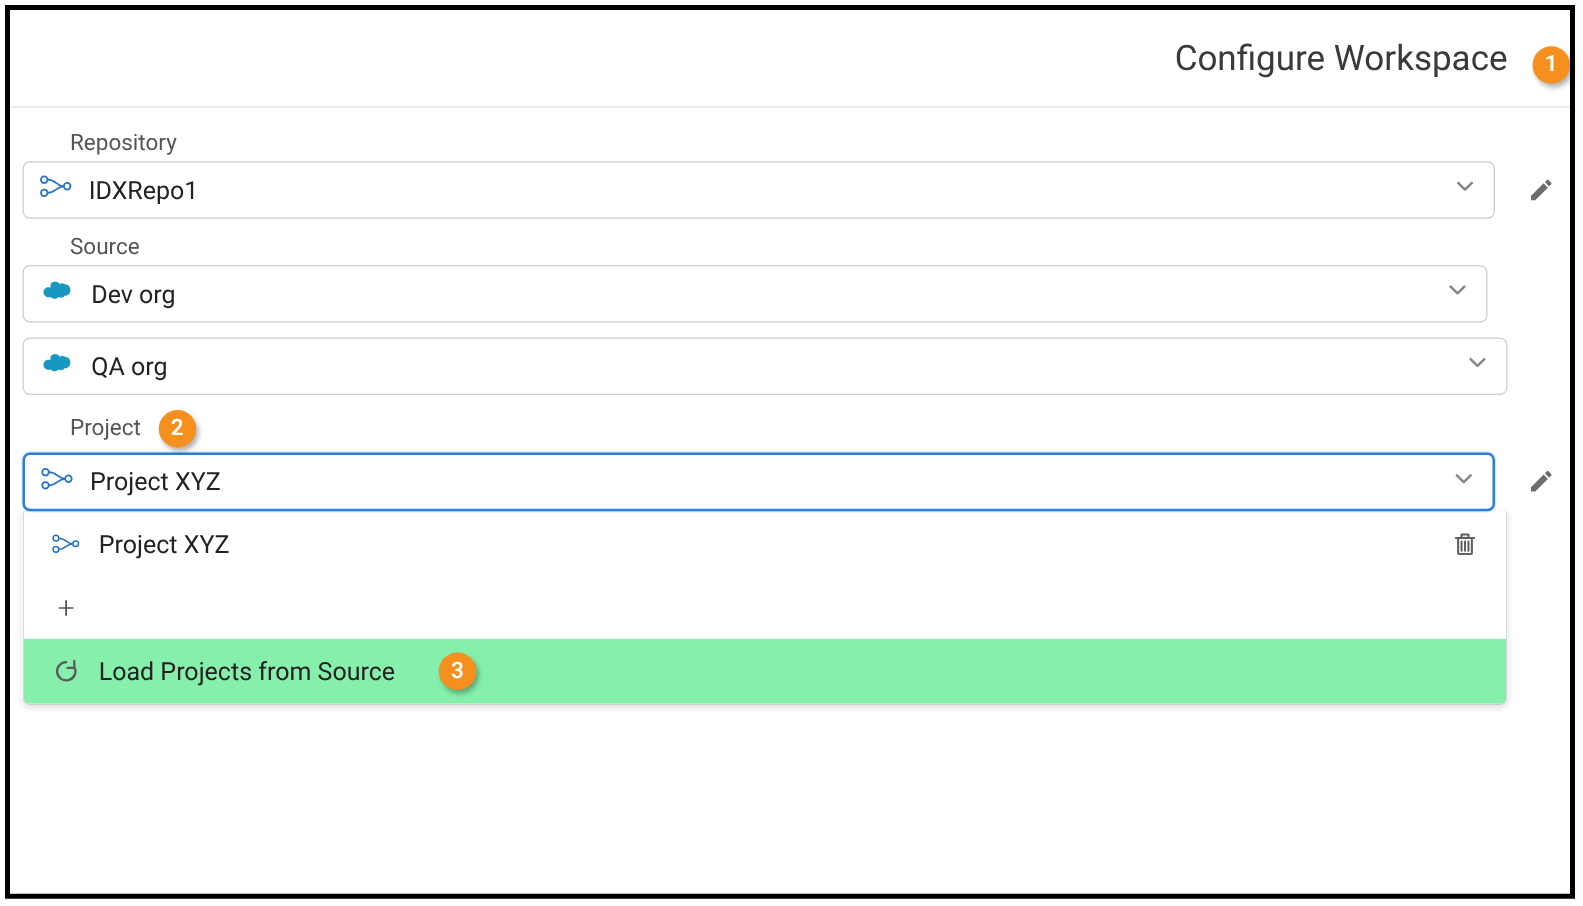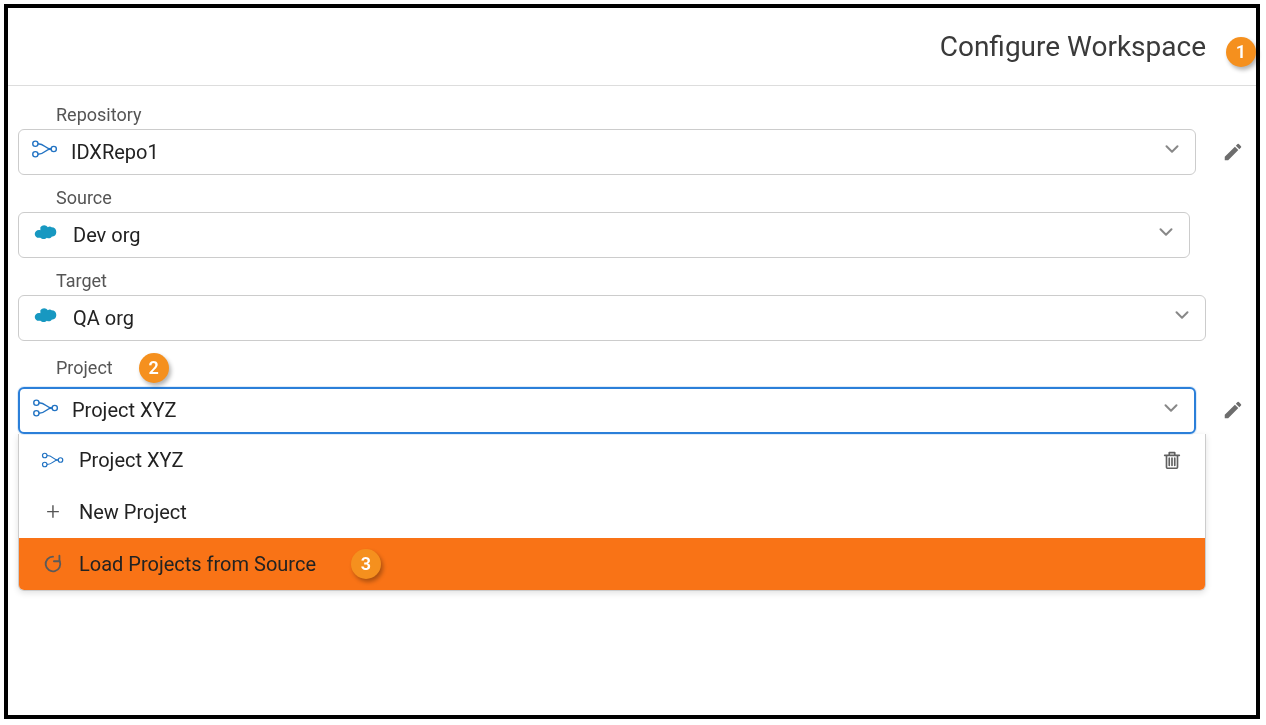--- a/index.html
+++ b/index.html
@@ -110,21 +110,21 @@
       display: flex;
       align-items: center;
       gap: 14px;
       padding: 14px 22px;
       font-size: 20px;
       color: #222;
       cursor: pointer;
       position: relative;
     }
     .list-item.hovered {
-      background: #f97316;
+      background: #86efac;
     }
     .list-item .li-label {
       flex: 1;
     }
     .list-item .li-icon {
       width: 24px;
       height: 22px;
       display: flex;
       align-items: center;
       justify-content: center;
@@ -219,38 +219,37 @@
         </span>
         <span class="dd-label">Dev org</span>
         <span>
           <svg class="chevron" viewBox="0 0 24 24">
               <path d="M6 9l6 6 6-6" fill="none" stroke="#888" stroke-width="2.2" stroke-linecap="round" stroke-linejoin="round"></path>
             </svg>
         </span>
       </div>
     </div>
 
-    <div class="field-label">Target</div>
     <div class="field-row" style="margin-right:40px;">
       <div class="dropdown">
         <span>
           <svg class="cloud-icon" viewBox="0 0 32 22">
             <path d="M10 6c2-3 6-3 8 0 1-1 3-1 4 0 3 0 5 2 5 5s-2 5-5 5c-1 2-4 2-5 1-2 2-5 2-7 0-3 1-6-1-6-4 0-3 3-5 6-4" fill="#1798c1"></path>
           </svg>
         </span>
         <span class="dd-label">QA org</span>
         <span>
           <svg class="chevron" viewBox="0 0 24 24">
               <path d="M6 9l6 6 6-6" fill="none" stroke="#888" stroke-width="2.2" stroke-linecap="round" stroke-linejoin="round"></path>
             </svg>
         </span>
       </div>
     </div>
 
-    <div class="field-label" style="display:flex;align-items:center;gap:26px;">
+    <div class="field-label" style="display:flex;align-items:center;gap:14px;">
       <span>Project</span>
       <span class="callout" style="position:static;">2</span>
     </div>
     <div class="field-row" style="margin-bottom:0;">
       <div class="dropdown focused">
         <span>
           <svg class="branch-icon" viewBox="0 0 32 24">
             <circle cx="5" cy="6" r="3" fill="none" stroke="#2273c3" stroke-width="1.6"></circle>
             <circle cx="5" cy="18" r="3" fill="none" stroke="#2273c3" stroke-width="1.6"></circle>
             <circle cx="26" cy="12" r="3" fill="none" stroke="#2273c3" stroke-width="1.6"></circle>
@@ -285,21 +284,20 @@
         </span>
         <span class="li-label">Project XYZ</span>
         <span class="trash-icon">
           <svg viewBox="0 0 24 24" width="22" height="22">
             <path d="M6 7h12v13a1 1 0 0 1-1 1H7a1 1 0 0 1-1-1V7zm3 3v8m3-8v8m3-8v8M4 7h16M9 4h6v3H9V4z" fill="none" stroke="#5f5f5f" stroke-width="1.8" stroke-linecap="round" stroke-linejoin="round"></path>
           </svg>
         </span>
       </div>
       <div class="list-item">
         <span class="li-icon plus-icon">+</span>
-        <span class="li-label">New Project</span>
       </div>
       <div class="list-item hovered" style="position:relative;">
         <span class="li-icon">
           <svg class="reload-icon-svg" viewBox="0 0 24 24">
             <path d="M12 4a8 8 0 1 0 7.4 5" fill="none" stroke="#5a5a5a" stroke-width="2" stroke-linecap="round"></path>
             <path d="M19 3v6h-6" fill="none" stroke="#5a5a5a" stroke-width="2" stroke-linecap="round" stroke-linejoin="round"></path>
           </svg>
         </span>
         <span class="li-label">Load Projects from Source</span>
         <span class="callout" style="left:332px;top:50%;transform:translateY(-50%);">3</span>

